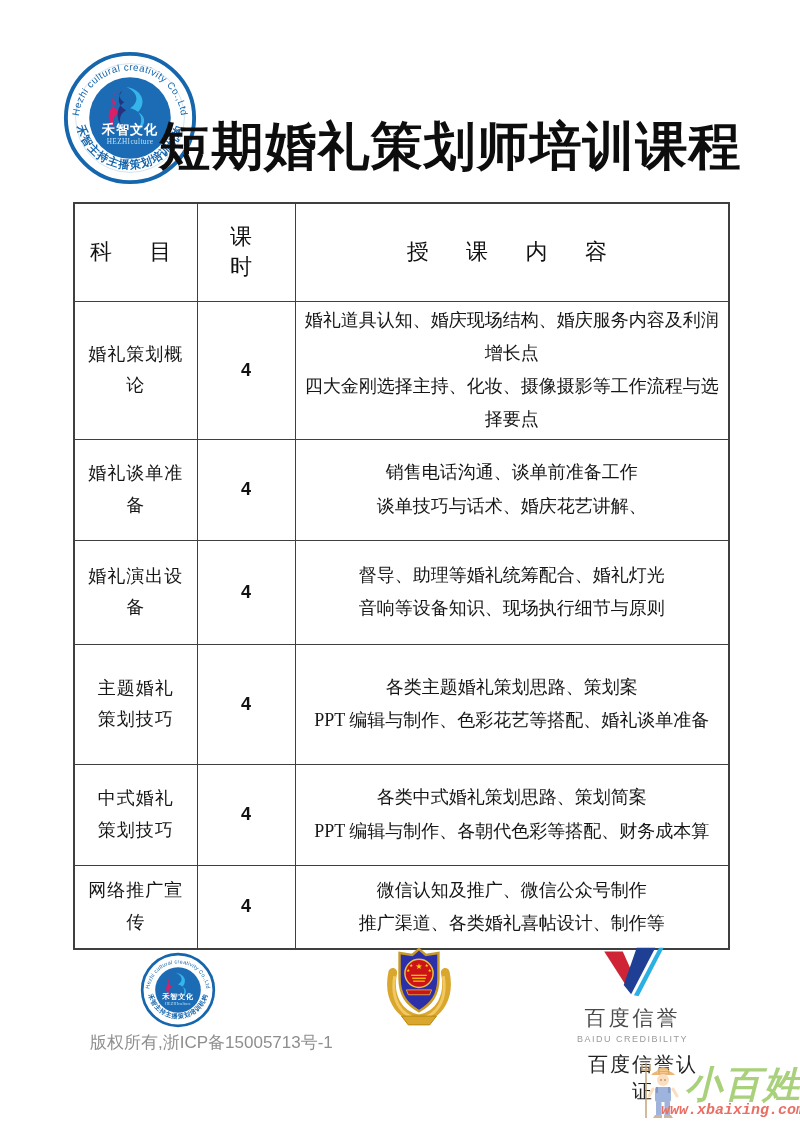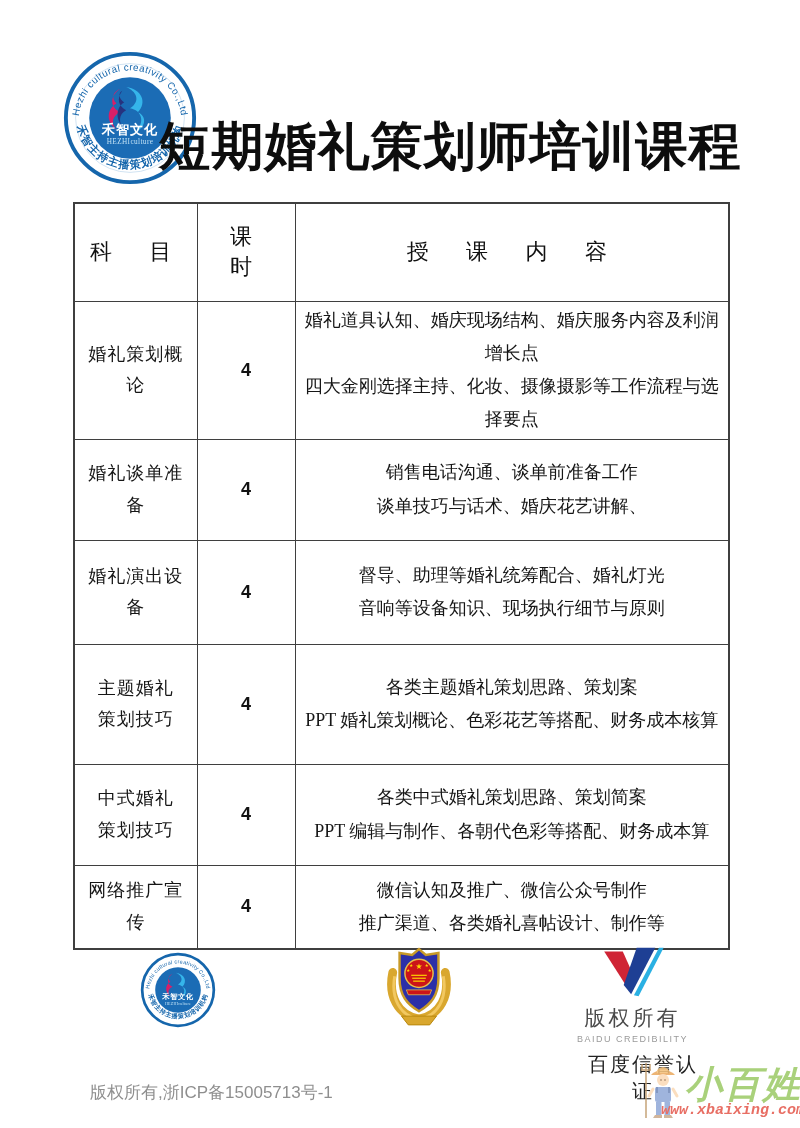--- a/index.html
+++ b/index.html
@@ -36,21 +36,21 @@
   table.course tbody tr:nth-child(6){height:84px;}
   th.hdr{font-size:22px;font-weight:500;letter-spacing:0.45em;word-spacing:0.55em;color:#111;}
   td.subject{font-size:18px;color:#161616;letter-spacing:1px;}
   td.subject .subj-line{line-height:1.75;}
   td.hours{font-size:18px;font-weight:600;font-family:"Liberation Sans","DejaVu Sans",sans-serif;color:#111;}
   td.content{font-size:18px;color:#161616;}
   td.content .content-line{line-height:1.85;}
   
   .logo-footer{position:absolute;left:140px;top:952px;width:76px;height:76px;}
   .copyright{
-    position:absolute;left:90px;top:1081px;width:240px;text-align:left;
+    position:absolute;left:90px;top:1031px;width:240px;text-align:left;
     font-family:"Liberation Sans","DejaVu Sans",sans-serif;
     font-size:17px;color:#8e8e8e;white-space:nowrap;
   }
   .police-badge{position:absolute;left:384px;top:945px;width:70px;height:82px;}
   .police-record{
     position:absolute;left:295px;top:1032px;width:240px;text-align:center;
     font-family:"Liberation Sans","DejaVu Sans",sans-serif;
     font-size:19px;font-weight:800;color:#141414;white-space:nowrap;
   }
   .baidu-block{position:absolute;left:560px;top:946px;width:145px;text-align:center;
@@ -153,21 +153,21 @@
         </td>
       </tr>
       <tr>
         <td class="subject">
           <div class="subj-line">主题婚礼</div>
           <div class="subj-line">策划技巧</div>
         </td>
         <td class="hours">4</td>
         <td class="content">
           <div class="content-line">各类主题婚礼策划思路、策划案</div>
-          <div class="content-line">PPT 婚礼策划概论、色彩花艺等搭配、财务成本核算</div>
+          <div class="content-line">PPT 编辑与制作、色彩花艺等搭配、婚礼谈单准备</div>
         </td>
       </tr>
       <tr>
         <td class="subject">
           <div class="subj-line">中式婚礼</div>
           <div class="subj-line">策划技巧</div>
         </td>
         <td class="hours">4</td>
         <td class="content">
           <div class="content-line">各类中式婚礼策划思路、策划简案</div>
@@ -234,21 +234,21 @@
     </svg>
   </div>
 
 
   <div class="baidu-block">
     <svg class="baidu-v" viewBox="0 0 72 56">
       <path d="M5 6 L25 6 L38 35 L30 45 Z" fill="#cf2435"></path>
       <path d="M40 2 L60 2 L34 52 L26 42 Z" fill="#1e3f94"></path>
       <path d="M64 2 L69 2 L42 54 L37 53 Z" fill="#2ab0e3"></path>
     </svg>
-    <div class="baidu-cn">版权所有</div>
+    <div class="baidu-cn">百度信誉</div>
     <div class="baidu-en">BAIDU CREDIBILITY</div>
     <div class="baidu-cert">百度信誉认证</div>
   </div>
 
   <div class="watermark">
     <svg class="wm-farmer" viewBox="0 0 44 60">
       <g stroke="#c09a6a" stroke-width="1.6" fill="none">
         <path d="M7 8 L7 56"></path>
         <path d="M3 8 L3 2"></path>
         <path d="M7 8 L7 1"></path>

